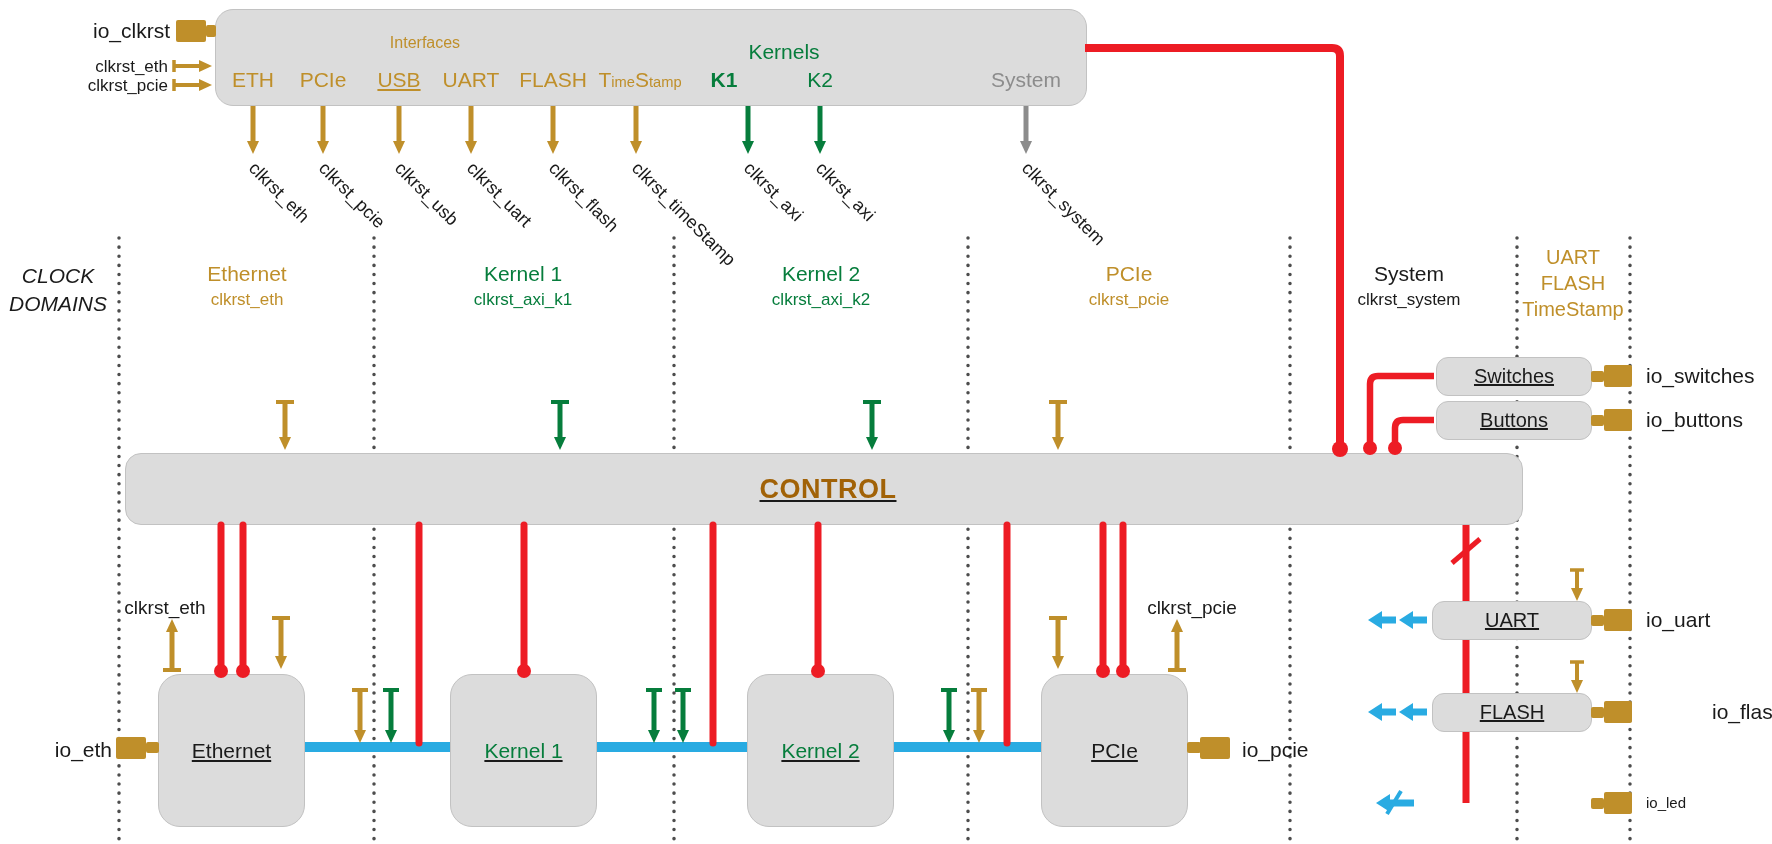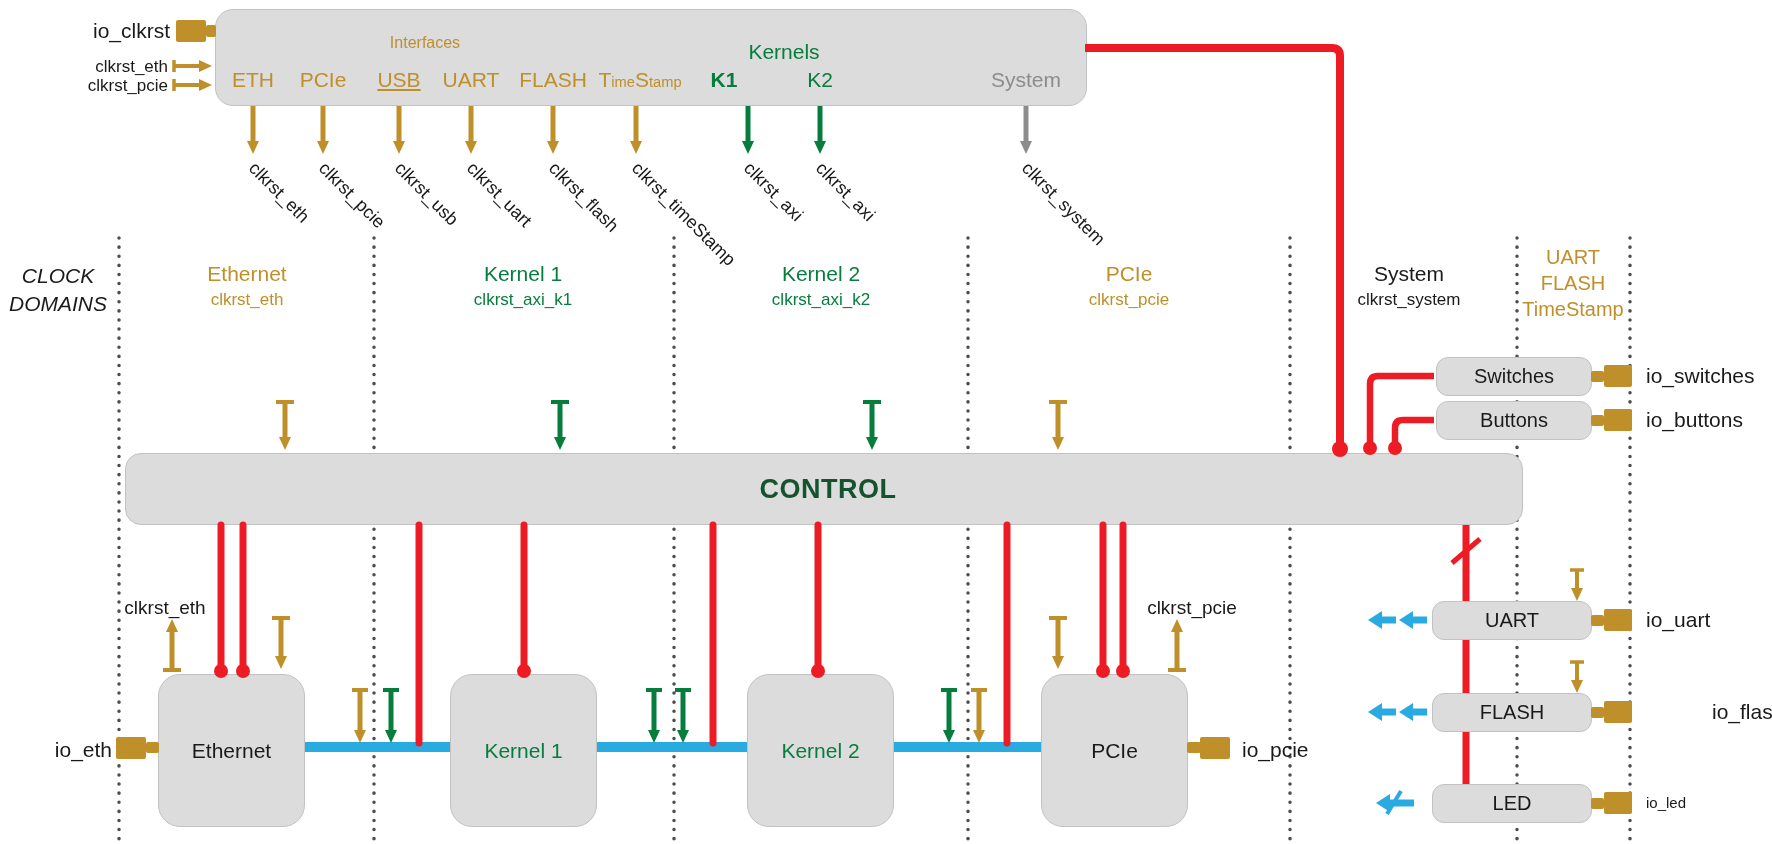--- a/index.html
+++ b/index.html
@@ -6,26 +6,26 @@
   body { background:#ffffff; }
   .canvas { position:relative; width:1772px; height:844px; background:#ffffff;
             font-family:"Liberation Sans","DejaVu Sans",sans-serif; color:#1a1a1a; overflow:hidden; }
   .layer { position:absolute; left:0; top:0; pointer-events:none; }
   .under { z-index:1; }
   .over  { z-index:3; }
   .lbl { position:absolute; white-space:nowrap; z-index:4; line-height:1.15; }
   .cx  { transform:translateX(-50%); }
   .rot { transform-origin:0 0; transform:rotate(45deg); font-size:18px; color:#1a1a1a; }
   .gbox { position:absolute; background:#dcdcdc; border:1.5px solid #c2c2c2; border-radius:18px; z-index:2;
-          display:flex; align-items:center; justify-content:center; }
+          display:flex; align-items:center; justify-content:center;text-decoration:underline; }
   .pad  { position:absolute; background:#BF8F2A; z-index:2; border-radius:2px; }
   .gold { color:#BF8F2A; }
   .green{ color:#067D3C; }
   .grayt{ color:#8C8C8C; }
-  .redt { color:#14532d;margin-left:8px; }
+  .redt { color:#a16207;margin-left:8px; }
   .sm   { font-size:70%;margin-top:24px; }
   .ctr  { text-align:center; }
   .rt   { text-align:right; }
   .bold { font-weight:bold; }
 </style>
 </head>
 <body>
 
 <div class="canvas">
 
@@ -66,23 +66,20 @@
     <span style="font-size:20px;">Switches</span>
   </div>
   <div class="gbox" style="left:1436px;top:401px;width:156px;height:39px;border-radius:12px;">
     <span style="font-size:20px;">Buttons</span>
   </div>
   <div class="gbox" style="left:1432px;top:601px;width:160px;height:39px;border-radius:12px;">
     <span style="font-size:20px;">UART</span>
   </div>
   <div class="gbox" style="left:1432px;top:693px;width:160px;height:39px;border-radius:12px;">
     <span style="font-size:20px;">FLASH</span>
-  </div>
-  <div class="gbox" style="left:1432px;top:784px;width:160px;height:39px;border-radius:12px;">
-    <span style="font-size:20px;">LED</span>
   </div>
 
   <div class="pad" style="left:176px;top:20px;width:30px;height:22px;"></div>
   <div class="pad" style="left:206px;top:25px;width:10px;height:12px;"></div>
 
   <div class="pad" style="left:116px;top:737px;width:30px;height:22px;"></div>
   <div class="pad" style="left:146px;top:742px;width:13px;height:11px;"></div>
 
   <div class="pad" style="left:1187px;top:742px;width:14px;height:11px;"></div>
   <div class="pad" style="left:1200px;top:737px;width:30px;height:22px;"></div>

